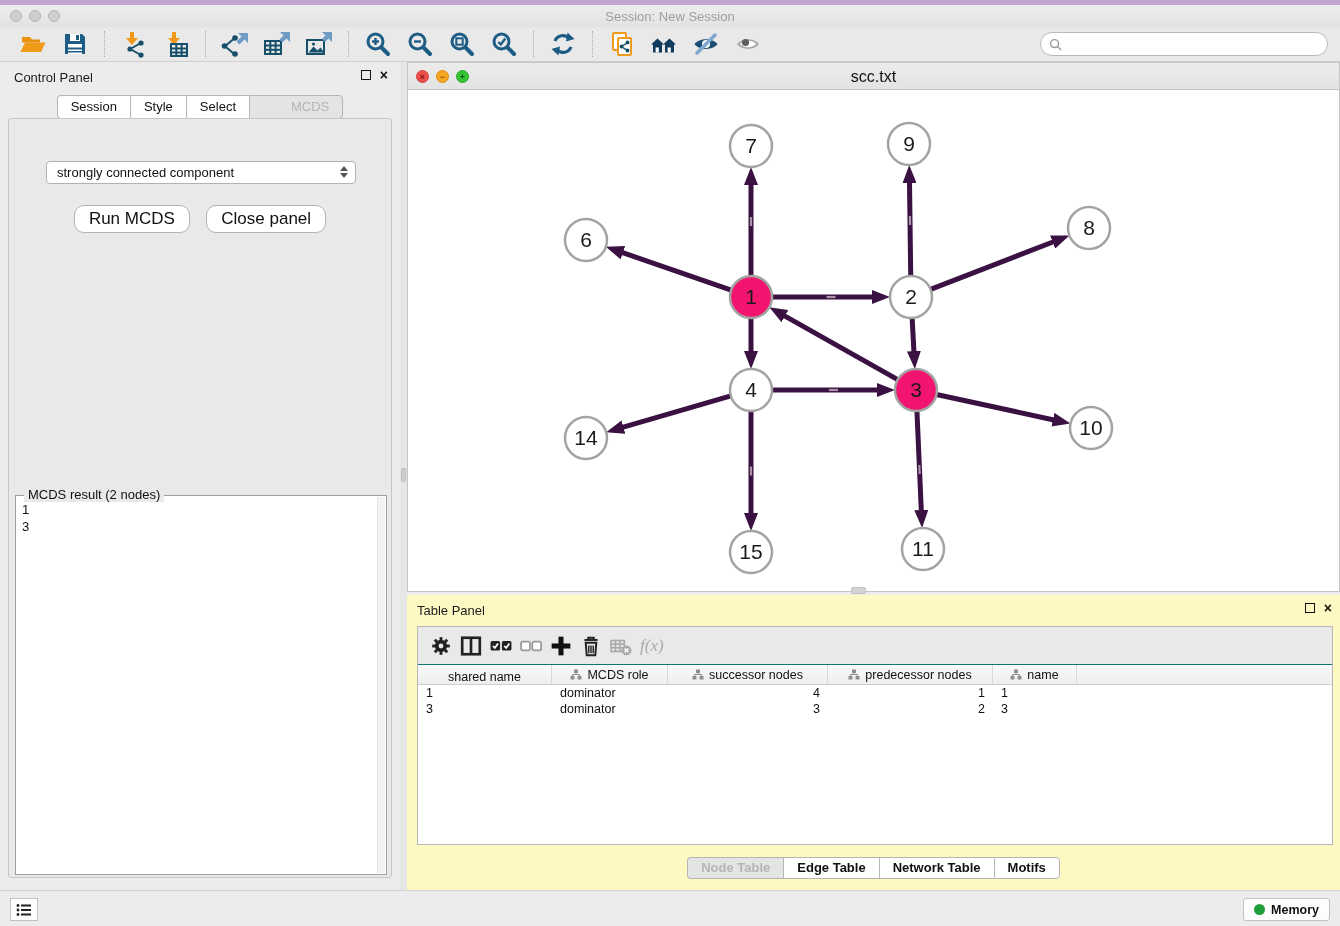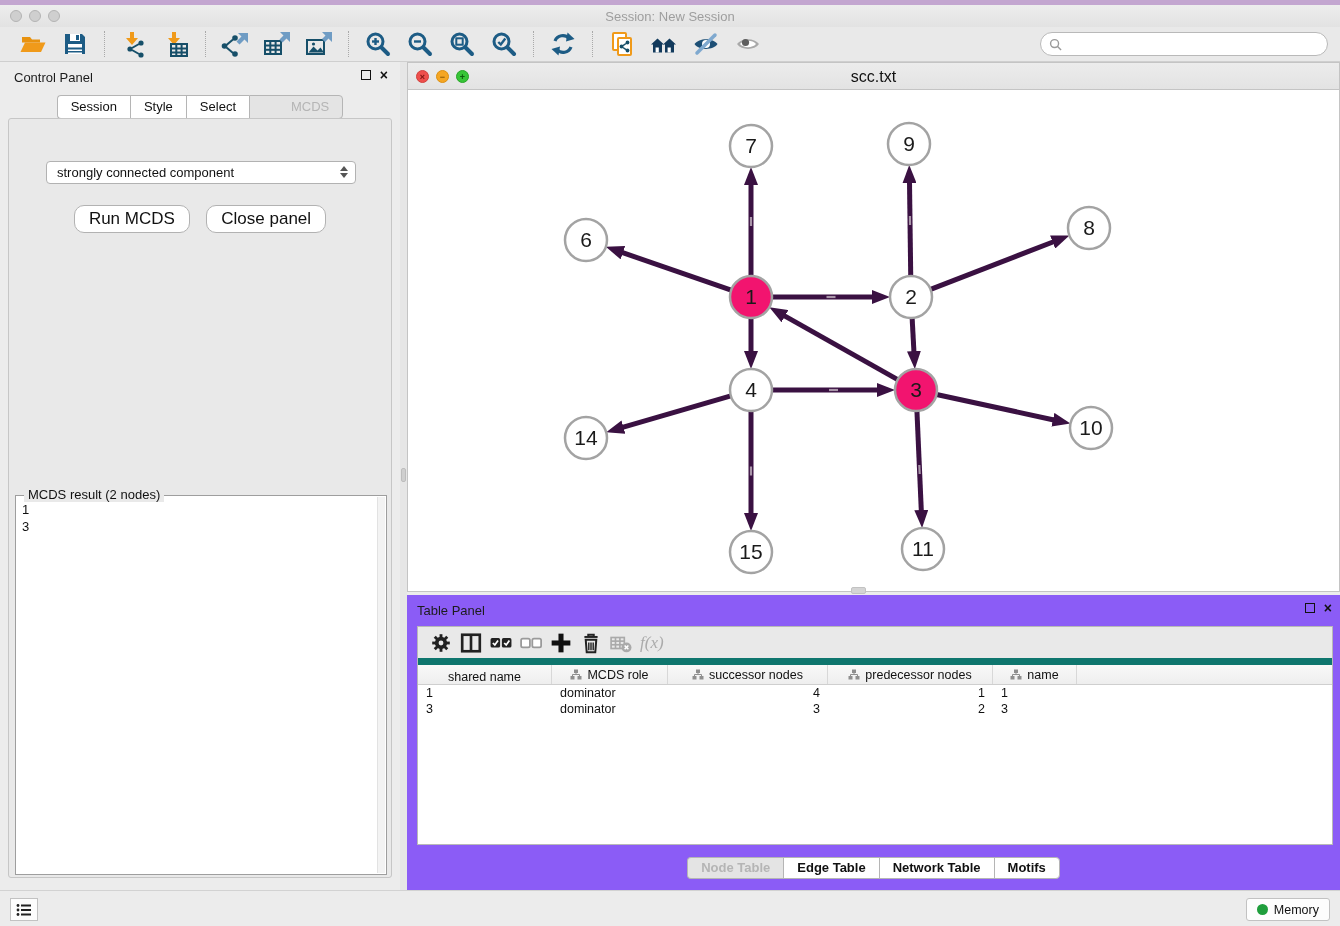--- a/index.html
+++ b/index.html
@@ -70,36 +70,36 @@
   .traffic span { width:13px; height:13px; border-radius:50%; font-size:9px; font-weight:bold;
                   display:flex; align-items:center; justify-content:center; }
   .t-red { background:#ee4f4c; border:1px solid #d2403c; color:#7c120f; }
   .t-yel { background:#f5a623; border:1px solid #dd9011; color:#8a5a06; }
   .t-grn { background:#37c537; border:1px solid #27a527; color:#0d5e0d; }
   .net-title { position:absolute; left:0; right:0; top:5px; text-align:center; font-size:16px; color:#111; }
   .net-canvas { position:relative; width:931px; height:501px; background:#fff; }
   .h-handle { position:absolute; left:851px; top:587px; width:15px; height:7px; background:#d4d4d4; border:1px solid #c2c2c2; border-radius:2px; }
 
   
-  .table-panel { position:absolute; left:407px; top:595px; width:933px; height:295px; background:#8b5cf6; }
+  .table-panel { position:absolute; left:407px; top:595px; width:933px; height:295px; background:#fef9c3; }
   .tp-box { position:absolute; left:10px; top:31px; width:916px; height:219px; background:#fff; border:1px solid #b8b8b8; }
-  .tp-toolbar { position:relative; height:38px; background:#e9e9e9; border-bottom:7px solid #0f766e;
+  .tp-toolbar { position:relative; height:38px; background:#e9e9e9; border-bottom:1px solid #0f766e;
                 display:flex; align-items:center; padding-left:12px; gap:8px; }
   .tp-icon { width:22px; height:22px; display:flex; align-items:center; justify-content:center; }
   .tbl-header { display:flex; height:20px; background:linear-gradient(#f9f9f9,#eeeeee); border-bottom:1px solid #cfcfcf; }
   .tbl-hcell { display:flex; align-items:center; gap:5px; padding:0 6px; border-right:1px solid #d8d8d8;
                font-size:12.5px; color:#111; justify-content:center; }
   .tbl-row { display:flex; height:16px; }
   .tbl-cell { font-size:12.5px; color:#111; padding:0 8px; line-height:16px; }
   .fx-label { font-family:"Liberation Serif", serif; font-style:italic; font-size:17px; color:#ababab; }
   .tp-tabs { position:absolute; left:0; width:100%; top:262px; text-align:center; }
   .tp-tabs .seg-tab { font-weight:bold; font-size:13px; padding:2px 13px 3px 13px; }
 
   
-  .statusbar { position:absolute; left:0; top:890px; width:1340px; height:36px; background:#ececec; border-top:1px solid #d2d2d2; }
+  .statusbar { position:absolute; left:0; top:890px; width:1340px; height:36px; background:#ececec; border-top:1px solid #d2d2d2;font-weight:bold; }
   .list-btn { position:absolute; left:10px; top:7px; width:28px; height:23px; background:#fdfdfd; border:1px solid #c2c2c2;
               display:flex; align-items:center; justify-content:center; }
   .memory-btn { position:absolute; right:10px; top:7px; height:23px; background:#fdfdfd; border:1px solid #c2c2c2;
                 border-radius:3px; display:flex; align-items:center; gap:6px; padding:0 10px; font-size:12.5px; color:#111; }
   .mem-dot { width:11px; height:11px; border-radius:50%; background:#1f9e3c; }
 </style>
 </head>
 <body>
 
 <div class="app">

